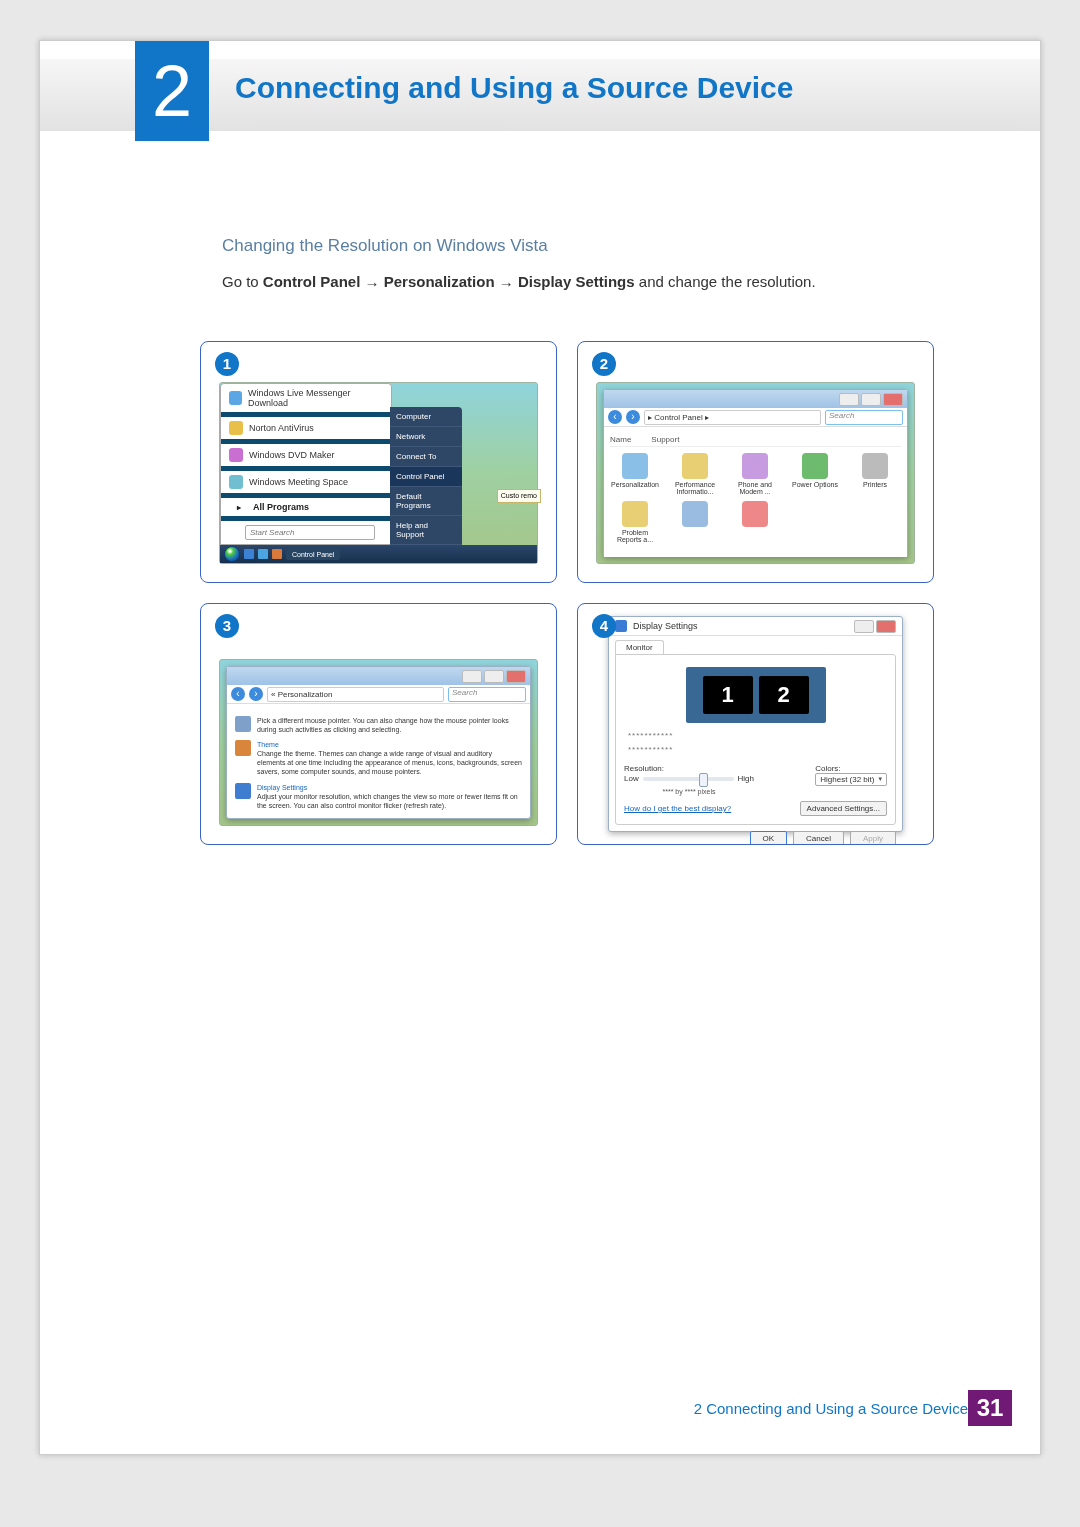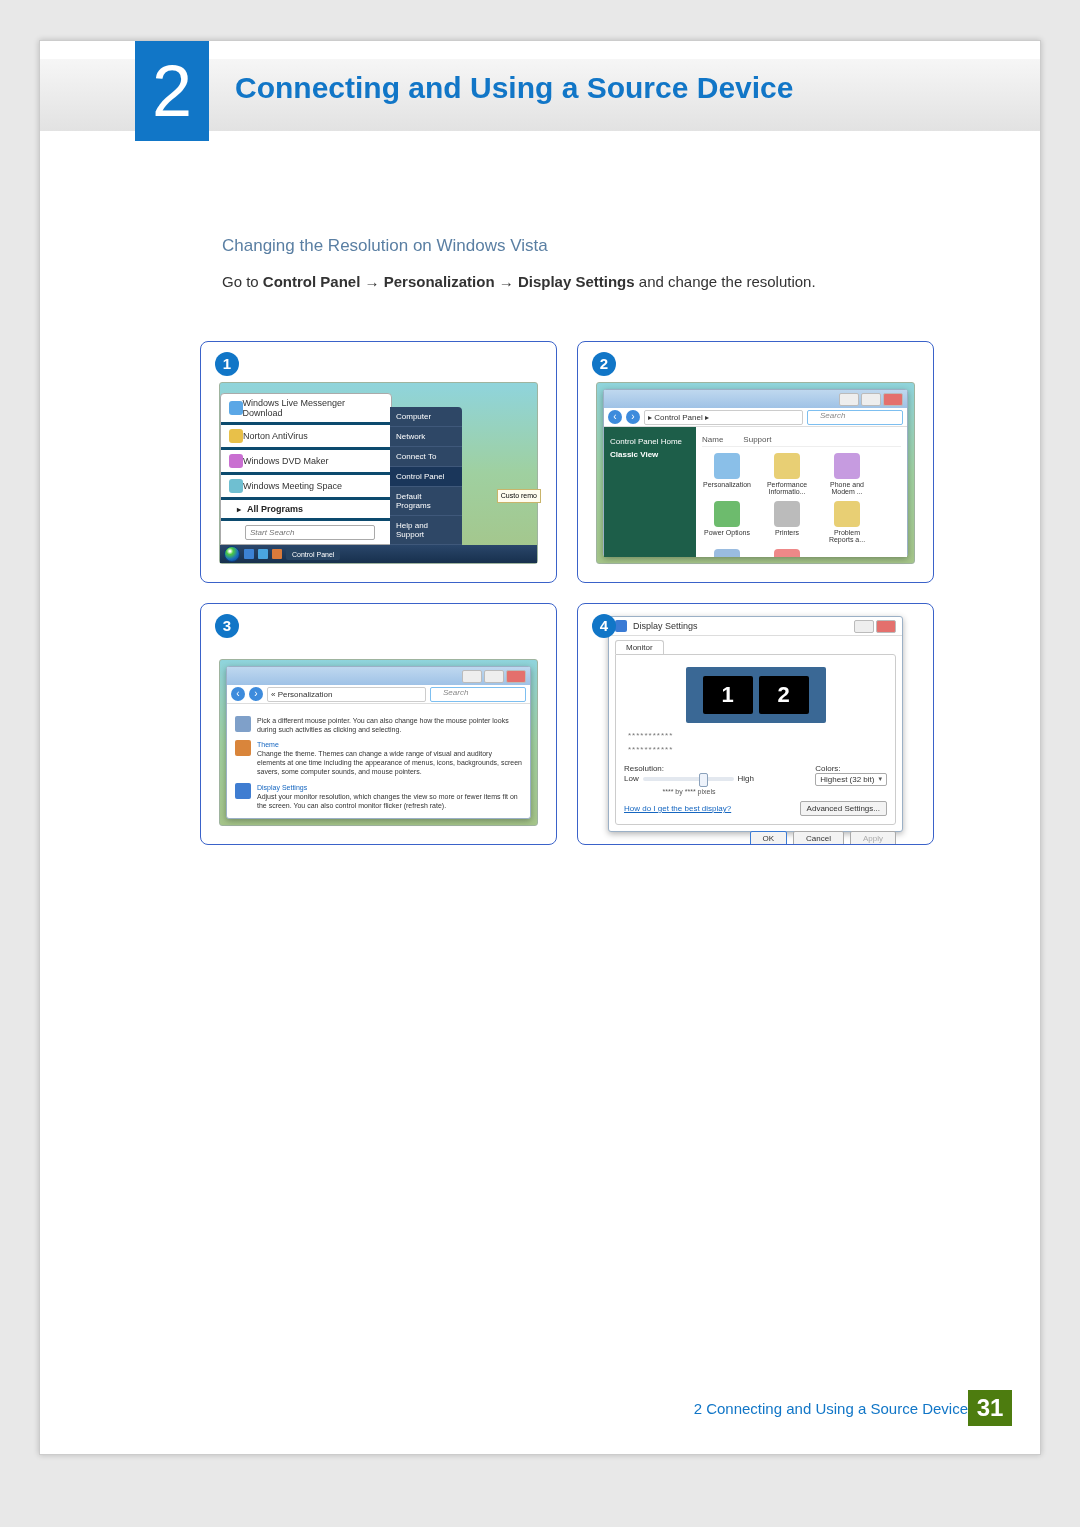--- a/index.html
+++ b/index.html
@@ -13,42 +13,42 @@
   .instruction{position:absolute;top:230px;left:182px;right:90px;color:#333;font-size:15px;line-height:1.5;}
   .instruction b{font-weight:bold;}
   .arrow{font-family:sans-serif;}
   
   .panel-grid{position:absolute;top:300px;left:160px;width:740px;display:flex;flex-wrap:wrap;gap:20px;}
   .panel{width:355px;height:240px;border:1.5px solid #3a62c9;border-radius:8px;background:#fff;position:relative;overflow:hidden;}
   .badge{position:absolute;top:10px;left:14px;width:24px;height:24px;border-radius:50%;background:#1176c7;color:#fff;font-size:15px;font-weight:bold;text-align:center;line-height:24px;z-index:5;}
   .vista{position:absolute;top:40px;left:18px;right:18px;bottom:18px;background:linear-gradient(#8fd4dc 0%,#9fd0a0 50%,#a5c589 100%);border:1px solid #9fb49f;border-radius:3px;}
   
   .start-menu{position:absolute;bottom:18px;left:0;width:170px;background:#fff;border:1px solid #aaa;border-radius:4px 4px 0 0;font-size:9px;}
-  .sm-item{display:flex;align-items:center;padding:4px 8px;border-bottom:3px solid #0c4a6e;color:#333;}
+  .sm-item{display:flex;align-items:center;gap:6px;padding:4px 8px;border-bottom:5px solid #0c4a6e;color:#333;}
   .sm-item .ic{width:14px;height:14px;border-radius:3px;background:#5ba7e6;display:inline-block;}
   .sm-item.all{font-weight:bold;color:#222;padding-left:16px;}
   .sm-item.all::before{content:"▸";margin-right:6px;font-size:8px;}
   .sm-search{padding:4px 24px;}
   .sm-search input{width:120px;font-size:8px;font-style:italic;border:1px solid #aaa;border-radius:2px;padding:2px 4px;}
   .sm-right{position:absolute;bottom:18px;left:170px;width:72px;background:#2e4766;color:#fff;font-size:8px;border-radius:0 4px 0 0;}
   .sm-r-item{padding:5px 6px;border-bottom:1px solid #3f587a;}
   .sm-r-item.hi{background:#1a365a;}
   .taskbar{position:absolute;bottom:0;left:0;right:0;height:18px;background:linear-gradient(#2a466a,#17304d);display:flex;align-items:center;gap:4px;padding:0 4px;}
   .orb{width:14px;height:14px;border-radius:50%;background:radial-gradient(circle at 35% 30%,#fff 5%,#4cc943 25%,#1b6fbf 60%,#0a3d80 100%);border:1px solid #0a3d80;}
   .tb-btn{height:12px;padding:0 6px;font-size:7px;color:#fff;background:#274463;border-radius:2px;display:flex;align-items:center;}
   .tb-ic{width:10px;height:10px;background:#3c82d4;border-radius:1px;}
   
   .win{position:absolute;top:6px;left:6px;right:6px;bottom:6px;background:#fff;border:1px solid #9bb0c6;border-radius:3px;font-size:8px;color:#333;box-shadow:0 2px 6px rgba(0,0,0,.3);}
   .win .titlebar{height:18px;background:linear-gradient(#bfd8ef,#9fc2e6);display:flex;align-items:center;justify-content:flex-end;padding:0 4px;gap:2px;}
   .titlebar .btn{width:18px;height:11px;border-radius:2px;background:#eee;border:1px solid #bbb;}
   .titlebar .btn.close{background:#e4706d;}
   .win .addr{height:18px;display:flex;align-items:center;gap:4px;padding:0 4px;border-bottom:1px solid #ddd;}
   .navbtn{width:14px;height:14px;border-radius:50%;background:#3d8bdc;color:#fff;font-size:10px;text-align:center;line-height:14px;}
   .crumb{flex:1;border:1px solid #ccc;border-radius:2px;height:13px;line-height:13px;padding:0 3px;color:#333;font-size:8px;}
-  .search-box{width:70px;border:1px solid #7dbff0;border-radius:2px;height:13px;font-size:8px;padding:0 12px;color:#888;font-style:italic;}
+  .search-box{width:70px;border:1px solid #7dbff0;border-radius:2px;height:13px;font-size:8px;padding:0 3px;color:#888;font-style:italic;}
   .cp-body{display:flex;height:calc(100% - 36px);}
   .cp-side{width:80px;background:#1d5e49;color:#cfe8df;padding:6px 6px;font-size:8px;}
   .cp-side a{display:block;color:#fff;font-size:8px;margin:4px 0;}
   .cp-main{flex:1;background:#fff;padding:6px;overflow:hidden;}
   .cp-cols{display:flex;gap:20px;border-bottom:1px solid #eee;padding:2px 0;color:#555;font-size:8px;}
   .cp-grid{display:flex;flex-wrap:wrap;gap:6px 10px;margin-top:6px;}
   .cp-item{width:50px;text-align:center;font-size:7px;color:#333;}
   .cp-item .bigic{width:26px;height:26px;margin:0 auto 2px;border-radius:4px;background:#8abfe8;}
   .cp-item.green .bigic{background:#6dbb6d;}
   .cp-item.y .bigic{background:#e8cf74;}
@@ -81,21 +81,21 @@
   .ds-pixels{text-align:center;font-size:7px;color:#555;margin:3px 0 6px;}
   .linkblue{color:#1566c0;text-decoration:underline;font-size:8px;}
   .advbtn{float:right;border:1px solid #aaa;border-radius:2px;background:#f3f3f3;padding:2px 6px;font-size:8px;}
   .okrow{display:flex;justify-content:flex-end;gap:6px;margin:6px 6px 0 0;}
   .okbtn{border:1px solid #aaa;border-radius:2px;background:#f3f3f3;padding:2px 12px;font-size:8px;}
   .okbtn.def{border-color:#3a7bd5;}
   .okbtn.dis{color:#aaa;}
   
   .footer{position:absolute;bottom:28px;right:28px;display:flex;align-items:center;}
   .footer-text{color:#1176c7;font-size:15px;}
-  .footer-num{width:44px;height:36px;background:#4d7c0f;color:#fff;font-size:24px;font-weight:bold;text-align:center;line-height:36px;}
+  .footer-num{width:44px;height:36px;background:#701a75;color:#fff;font-size:24px;font-weight:bold;text-align:center;line-height:36px;}
 </style>
 </head>
 <body>
 
 <div class="page">
 
   <div class="banner"></div>
   <div class="chapter-box">2</div>
   <div class="chapter-title">Connecting and Using a Source Device</div>
 
@@ -164,24 +164,20 @@
             <span class="btn"></span>
             <span class="btn close"></span>
           </div>
           <div class="addr">
             <span class="navbtn">‹</span>
             <span class="navbtn">›</span>
             <span class="crumb">▸ Control Panel ▸</span>
             <span class="search-box">Search</span>
           </div>
           <div class="cp-body">
-            <div class="cp-side">
-              <a>Control Panel Home</a>
-              <a style="font-weight:bold;">Classic View</a>
-            </div>
             <div class="cp-main">
               <div class="cp-cols">
                   <span>Name</span>
                   <span>Support</span>
                 </div>
               <div class="cp-grid">
                 <div class="cp-item"><div class="bigic"></div><span>Personalization</span></div>
                 <div class="cp-item y"><div class="bigic"></div><span>Performance Informatio...</span></div>
                 <div class="cp-item"><div class="bigic" style="background:#c69be0"></div><span>Phone and Modem ...</span></div>
                 <div class="cp-item green"><div class="bigic"></div><span>Power Options</span></div>

